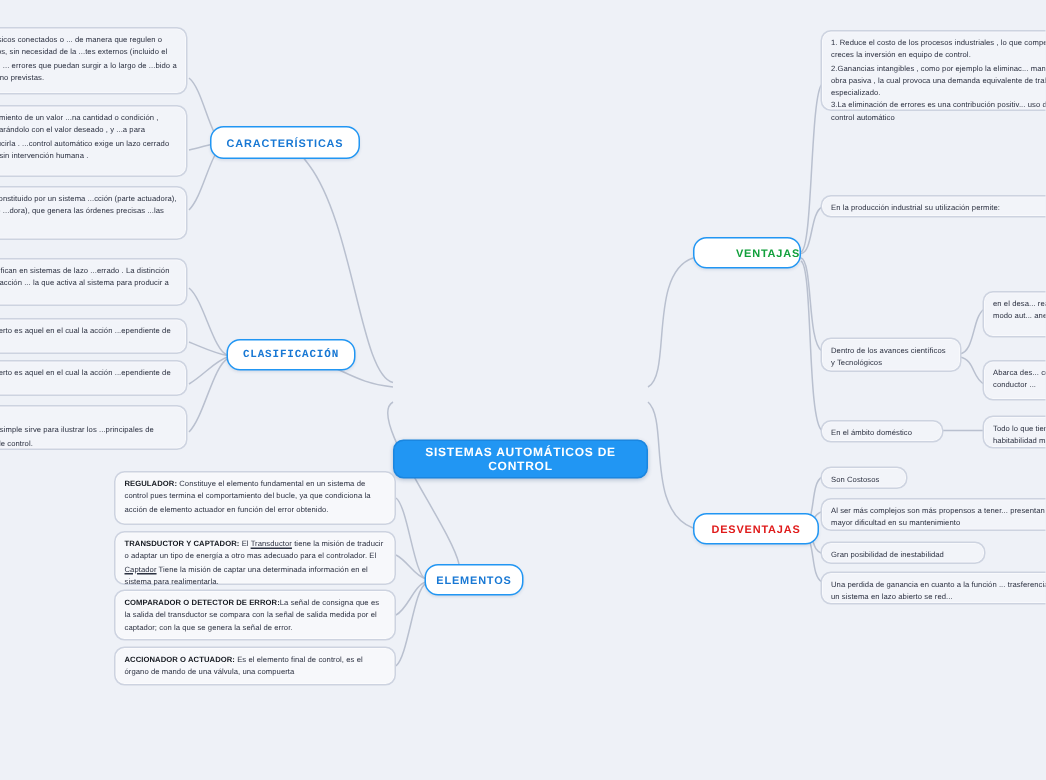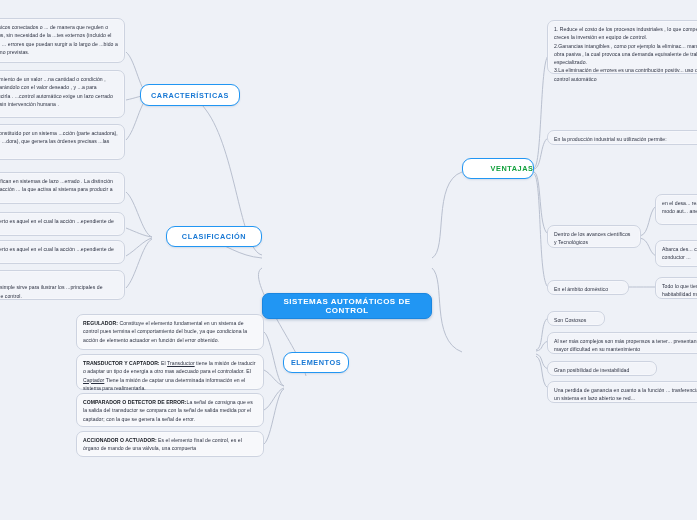--- a/index.html
+++ b/index.html
@@ -104,26 +104,27 @@
       <path d="M536,351 C544,350 540,344 548,341"></path>
       <path d="M536,354 C544,356 540,366 548,369"></path>
       <path d="M536,356 C544,360 540,384 548,388"></path>
     </g>
   </svg>
 
   <div class="node center" style="left:262px;top:246px;width:170px;height:26px;margin-top:47px;">SISTEMAS AUTOMÁTICOS DE CONTROL</div>
 
   <div class="node cap" style="left:140px;top:84px;width:100px;height:22px;">CARACTERÍSTICAS</div>
 
-  <div class="node cap" style="left:166px;top:226px;width:96px;height:21px;">CLASIFICACIÓN</div>
+  <div class="node cap" style="left:151px;top:226px;width:86px;height:21px;font-family:Liberation Mono, monospace;">CLASIFICACIÓN</div>
 
-  <div class="node cap" style="left:283px;top:352px;width:66px;height:21px;">ELEMENTOS</div>
+  <div class="node cap" style="left:283px;top:376px;width:66px;height:21px;">ELEMENTOS</div>
 
   <div class="node cap green" style="left:462px;top:158px;width:72px;height:21px;padding-left:28px;">VENTAJAS</div>
 
+  <div class="node cap red" style="left:462px;top:342px;width:84px;height:21px;">DESVENTAJAS</div>
 
   <div class="node leaf" style="left:-43px;top:18px;width:168px;height:45px;">...mponentes físicos conectados o ... de manera que regulen o dirijan su ...amos, sin necesidad de la ...tes externos (incluido el factor humano), ... errores que puedan surgir a lo largo de ...bido a perturbaciones no previstas.</div>
 
   <div class="node leaf" style="left:-43px;top:70px;width:168px;height:48px;">...se al mantenimiento de un valor ...na cantidad o condición , midiendo el ...parándolo con el valor deseado , y ...a para proceder a reducirla . ...control automático exige un lazo cerrado ...que funciona sin intervención humana .</div>
 
   <div class="node leaf" style="left:-43px;top:124px;width:168px;height:36px;">...mático está constituido por un sistema ...cción (parte actuadora), y un sistema de ...dora), que genera las órdenes precisas ...las acciones.</div>
 
   <div class="node leaf" style="left:-43px;top:172px;width:168px;height:32px;">...ontrol se clasifican en sistemas de lazo ...errado . La distinción la determina la acción ... la que activa al sistema para producir a</div>
 
   <div class="node leaf" style="left:-43px;top:212px;width:168px;height:24px;">...ol de lazo abierto es aquel en el cual la acción ...ependiente de la salida</div>

